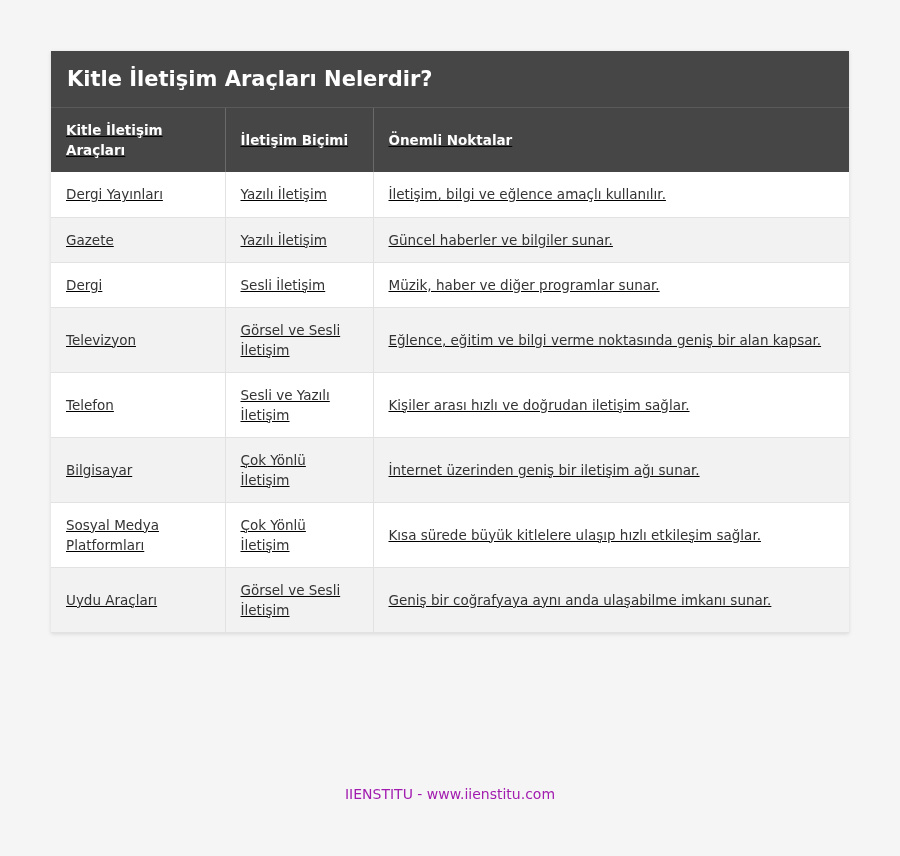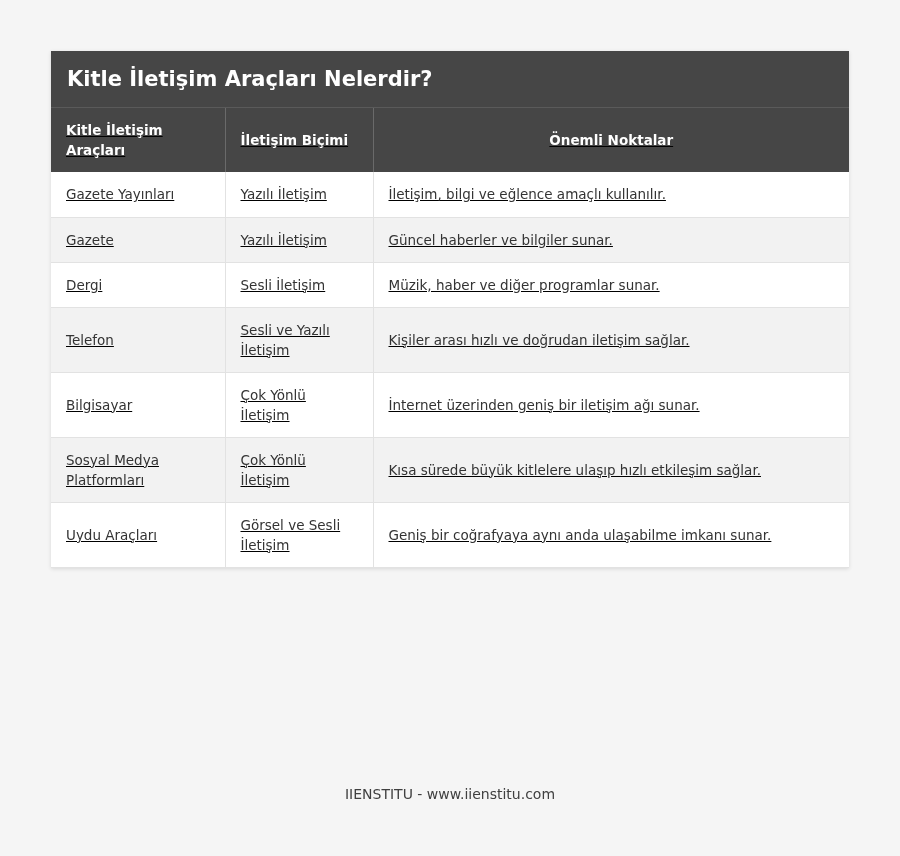--- a/index.html
+++ b/index.html
@@ -22,34 +22,34 @@
     border-bottom: 1px solid #5a5a5a;
   }
   table { border-collapse: collapse; width: 798px; table-layout: fixed; text-decoration: underline; }
   col.c1 { width: 174px; } col.c2 { width: 148px; } col.c3 { width: 476px; }
   thead th {
     background: #464646; color: #fff; text-align: left;
     font-size: 13.5px; font-weight: bold; height: 64px;
     padding: 0 15px; box-sizing: border-box;
     border-right: 1px solid #6a6a6a; line-height: 20px;
   }
-  thead th:last-child { border-right: none; text-align: center; }
+  thead th:last-child { border-right: none; }
   tbody td {
     font-size: 13.5px; color: #333; padding: 0 15px;
     border-right: 1px solid #e2e2e2; border-bottom: 1px solid #e2e2e2;
     line-height: 20px; box-sizing: border-box; vertical-align: middle;
   }
   tbody td:last-child { border-right: none; }
   tbody tr:nth-child(even) td { background: #f2f2f2; }
   tbody tr:nth-child(odd) td { background: #ffffff; }
   tr.h45 td { height: 45px; }
   tr.h65 td { height: 65px; }
   .footer {
     position: absolute; left: 0; top: 786px; width: 900px;
-    text-align: center; color: #404040; font-size: 14px;
+    text-align: center; color: #a21caf; font-size: 14px;
   }
 </style>
 </head>
 <body>
 
 <div class="card">
   <div class="title-bar">Kitle İletişim Araçları Nelerdir?</div>
   <table>
     <colgroup>
         <col class="c1">
@@ -58,33 +58,38 @@
       </colgroup>
     <thead>
       <tr>
         <th>Kitle İletişim Araçları</th>
         <th>İletişim Biçimi</th>
         <th>Önemli Noktalar</th>
       </tr>
     </thead>
     <tbody>
       <tr class="h45">
-        <td>Gazete Yayınları</td>
+        <td>Dergi Yayınları</td>
         <td>Yazılı İletişim</td>
         <td>İletişim, bilgi ve eğlence amaçlı kullanılır.</td>
       </tr>
       <tr class="h45">
         <td>Gazete</td>
         <td>Yazılı İletişim</td>
         <td>Güncel haberler ve bilgiler sunar.</td>
       </tr>
       <tr class="h45">
         <td>Dergi</td>
         <td>Sesli İletişim</td>
         <td>Müzik, haber ve diğer programlar sunar.</td>
+      </tr>
+      <tr class="h65">
+        <td>Televizyon</td>
+        <td>Görsel ve Sesli İletişim</td>
+        <td>Eğlence, eğitim ve bilgi verme noktasında geniş bir alan kapsar.</td>
       </tr>
       <tr class="h65">
         <td>Telefon</td>
         <td>Sesli ve Yazılı İletişim</td>
         <td>Kişiler arası hızlı ve doğrudan iletişim sağlar.</td>
       </tr>
       <tr class="h65">
         <td>Bilgisayar</td>
         <td>Çok Yönlü İletişim</td>
         <td>İnternet üzerinden geniş bir iletişim ağı sunar.</td>

